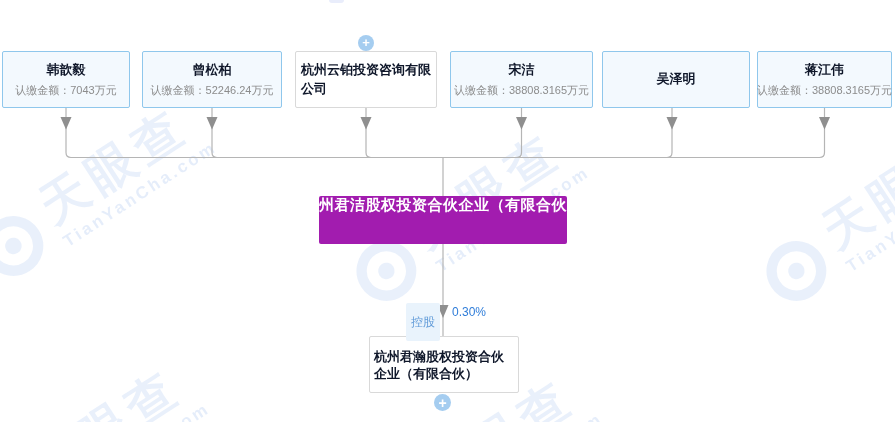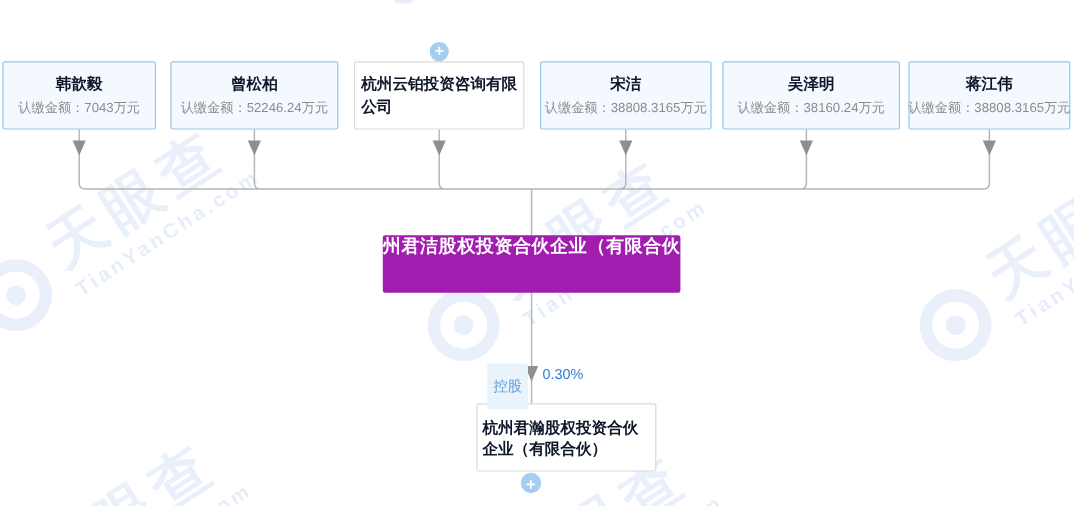--- a/index.html
+++ b/index.html
@@ -29,21 +29,20 @@
   }
   .focus-box .focus-name{
     color:#fff;font-size:15px;font-weight:700;white-space:nowrap;letter-spacing:.5px;
   }
   
   .sub-box{
     position:absolute;left:369px;top:336px;width:148px;height:55px;z-index:2;
     background:#fff;border:1px solid #d9d9d9;border-radius:2px;
     display:flex;flex-direction:column;align-items:center;justify-content:center;gap:1px;
     cursor:pointer;
-    margin-left:28px;
   }
   .sub-box .node-name{font-size:13px;line-height:17px;padding:0 4px;}
   .sub-box .node-amount{font-size:12px;line-height:14px;}
   
   .badge{
     position:absolute;left:406px;top:303px;z-index:3;
     background:#e9f3fc;color:#5f9ad8;font-size:12px;line-height:14px;
     padding:12px 5px;border-radius:2px;white-space:nowrap;
   }
   .percent{
@@ -155,21 +154,20 @@
       <div class="node-name">杭州云铂投资咨询有限公司</div>
 
     </div>
       <div class="plus plus-top" style="left: 358px; top: 35px;">+</div>
       <div class="node sh" style="left: 450px; top: 51px; width: 143px; height: 57px;">
       <div class="node-name">宋洁</div>
       <div class="node-amount">认缴金额：38808.3165万元</div>
     </div>
       <div class="node sh" style="left: 602px; top: 51px; width: 148px; height: 57px;">
       <div class="node-name">吴泽明</div>
-      <div class="node-amount">认缴金额：38160.24万元</div>
     </div>
       <div class="node sh" style="left: 757px; top: 51px; width: 135px; height: 57px;">
       <div class="node-name">蒋江伟</div>
       <div class="node-amount">认缴金额：38808.3165万元</div>
     </div>
     </div>
 
   <div class="focus-box">
     <span class="focus-name">杭州君洁股权投资合伙企业（有限合伙）</span>
   </div>

